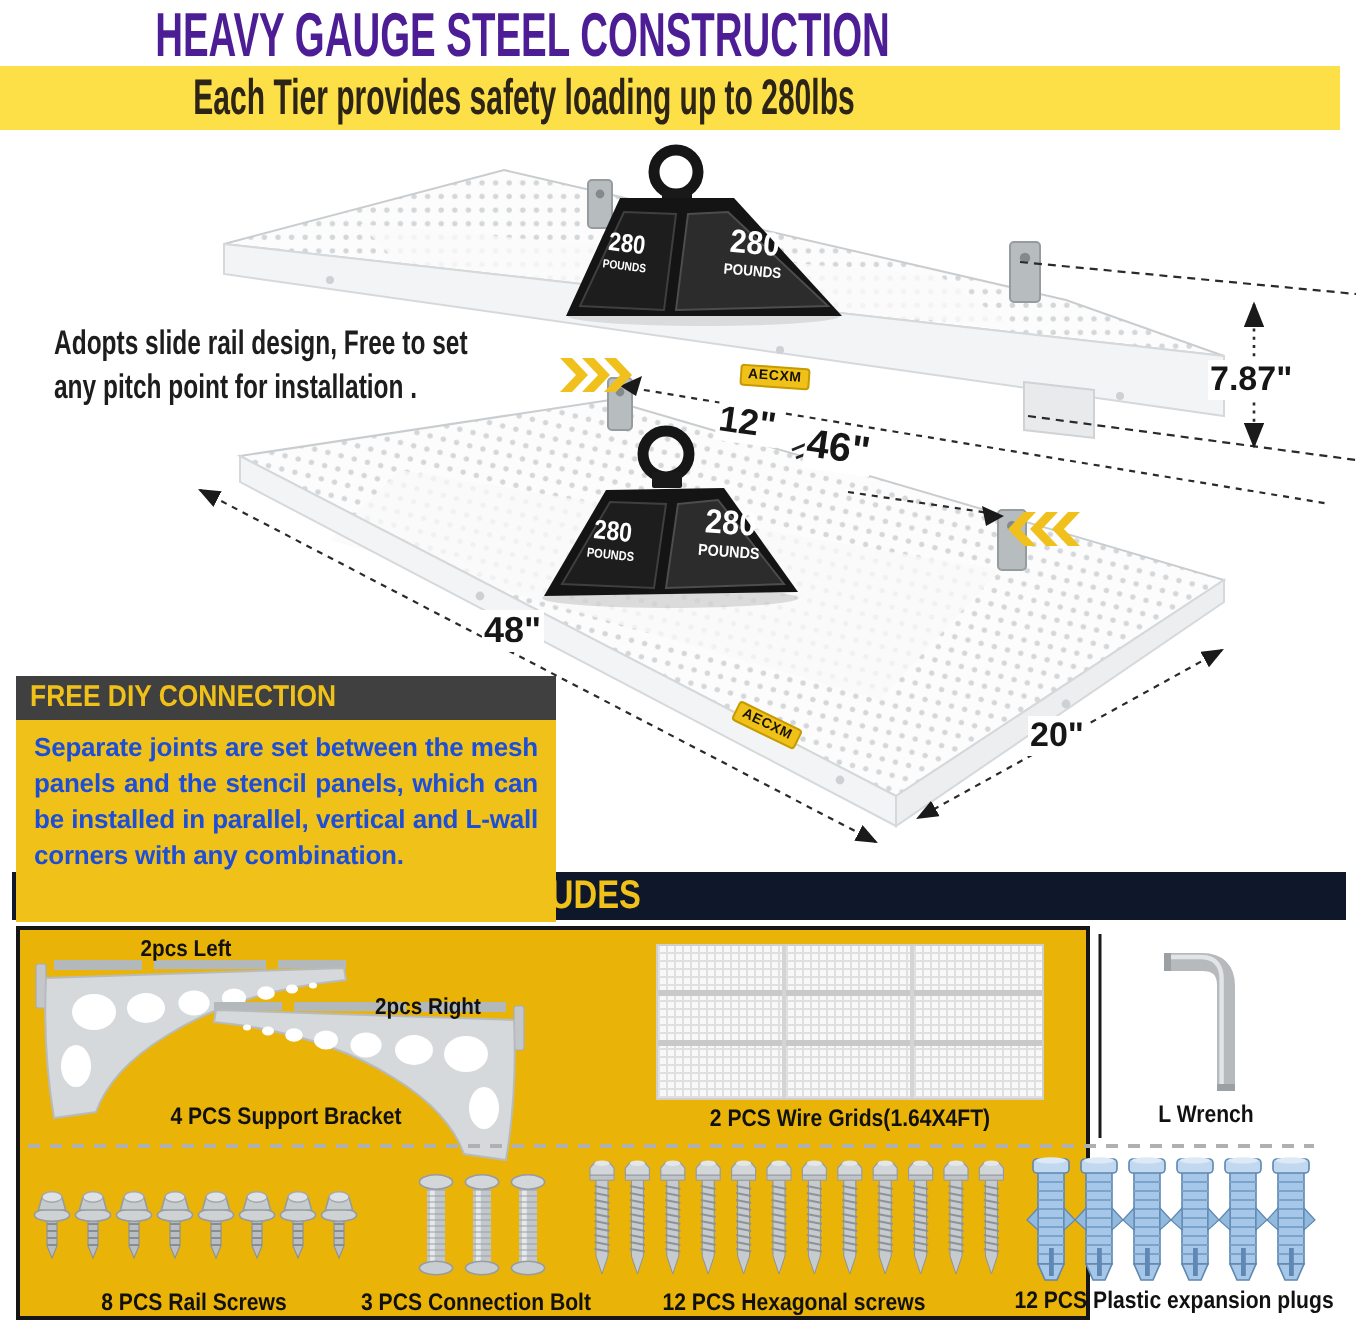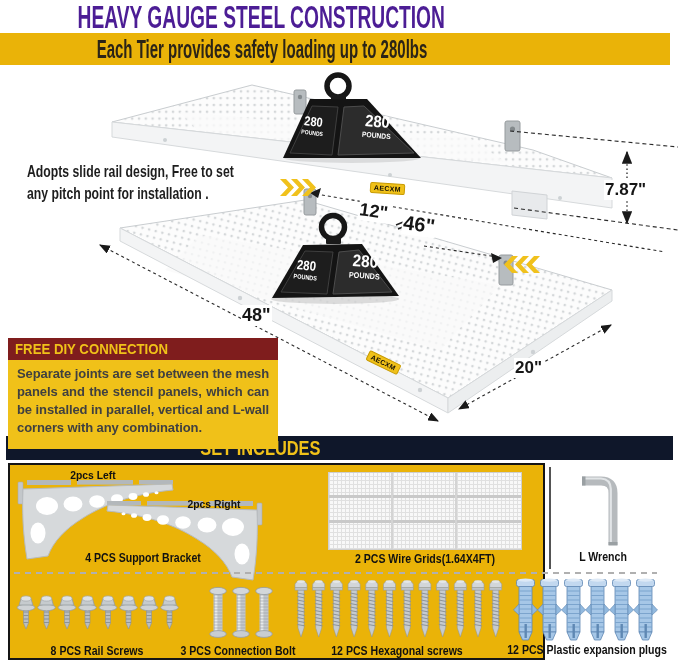--- a/index.html
+++ b/index.html
@@ -3,45 +3,45 @@
 <meta charset="utf-8">
 <style>
   html,body{margin:0;padding:0;background:#fff;width:679px;height:664px;overflow:hidden;
     font-family:"Liberation Sans",sans-serif;}
   #canvas{position:relative;width:679px;height:664px;background:#fff;overflow:hidden;}
   .abs{position:absolute;}
   
   #title{left:0;top:1px;width:679px;text-align:center;white-space:nowrap;color:#4c1d95;
     font-weight:800;font-size:31px;line-height:34px;}
   #title span{display:inline-block;transform:translateX(-78px) scaleX(.62);}
-  #banner{left:0;top:33px;width:670px;height:32px;background:#eab308;}
+  #banner{left:0;top:33px;width:670px;height:32px;background:#fde047;}
   #banner .bt{display:block;text-align:center;line-height:32px;font-weight:700;font-size:25px;
     color:#2b2417;white-space:nowrap;transform:translateX(-73px) scaleX(.6);}
   
   #note{left:27px;top:161px;font-weight:600;font-size:17px;line-height:1.32;color:#1d1d1d;
     transform:scaleX(.72);transform-origin:left top;white-space:nowrap;}
   #note span{display:block;}
   .dim{position:absolute;font-weight:700;color:#161616;background:#fff;padding:0 1px;
     white-space:nowrap;transform-origin:left top;z-index:3;}
   #dim12{left:360px;top:199px;font-size:18px;transform:rotate(8deg);}
   #dim46{left:404px;top:211px;font-size:20px;transform:rotate(8deg);}
   #dim787{left:604px;top:180px;font-size:17px;}
   #dim48{left:241px;top:305px;font-size:18px;}
   #dim20{left:514px;top:358px;font-size:17px;}
   .brand{position:absolute;background:#F0C119;color:#151106;font-weight:800;font-size:7px;
     letter-spacing:.3px;padding:1px 3px;border-radius:2px;border:1px solid #c79a00;z-index:3;}
   #brand1{left:370px;top:183px;transform:rotate(4deg);}
   #brand2{left:366px;top:357px;transform:rotate(26deg);}
   
   #diy{left:8px;top:338px;width:270px;z-index:3;}
-  #diy .head{height:22px;background:#7f1d1d;}
+  #diy .head{height:22px;background:#404040;}
   #diy .head span{display:inline-block;color:#F0C119;font-weight:800;font-size:15px;
     line-height:22px;padding-left:8px;transform:scaleX(.88);transform-origin:left center;white-space:nowrap;}
-  #diy .body{background:#F0C119;color:#404040;font-weight:800;font-size:13px;line-height:18px;
-    padding:5px 9px 12px 9px;text-align:justify;letter-spacing:-.1px;}
+  #diy .body{background:#F0C119;color:#1d4ed8;font-weight:800;font-size:13px;line-height:18px;
+    padding:5px 9px 24px 9px;text-align:justify;letter-spacing:-.1px;}
   
   #si-bar{left:6px;top:436px;width:667px;height:24px;background:#0f172a;display:flex;
     align-items:center;justify-content:center;}
   #si-bar span{color:#F0C119;font-weight:800;font-size:20px;white-space:nowrap;
     transform:translateX(-79px) scaleX(.82);}
   #si-box{left:8px;top:463px;width:537px;height:197px;border:2px solid #151515;background:#eab308;
     box-sizing:border-box;}
   #si-box .inner{position:relative;width:659px;height:193px;}
   .pl{position:absolute;font-weight:700;font-size:12px;color:#111;text-align:center;
     white-space:nowrap;transform:scaleX(.88);}

